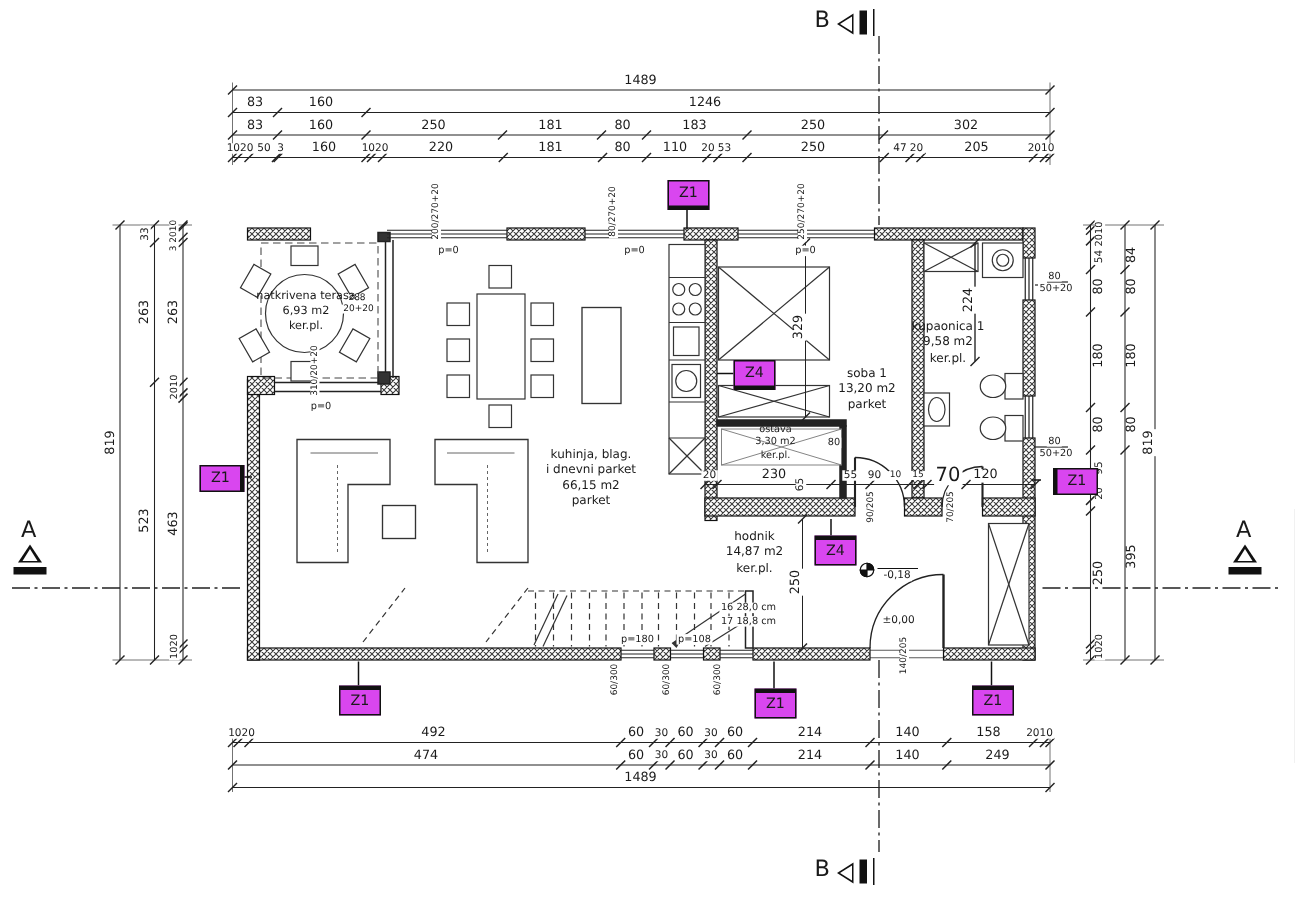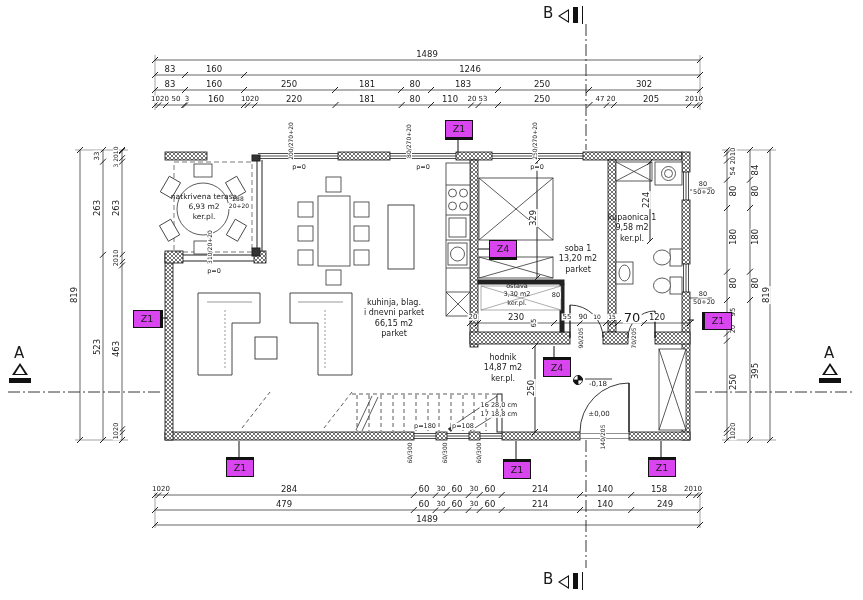--- a/index.html
+++ b/index.html
@@ -483,31 +483,31 @@
       <span class="dim" style="left: 415px; top: 99px;">80</span>
       <span class="dim" style="left: 450px; top: 99px;">110</span>
       <span class="dim" style="left: 472px; top: 99px; font-size: 7px;">20</span>
       <span class="dim" style="left: 483px; top: 99px; font-size: 7px; text-align: right;">53</span>
       <span class="dim" style="left: 542px; top: 99px;">250</span>
       <span class="dim" style="left: 600px; top: 99px; font-size: 7px;">47</span>
       <span class="dim" style="left: 611px; top: 99px; font-size: 7px;">20</span>
       <span class="dim" style="left: 651px; top: 99px;">205</span>
       <span class="dim" style="left: 694px; top: 99px; font-size: 7px;">2010</span>
       <span class="dim" style="left: 161px; top: 489px; font-size: 7px;">1020</span>
-      <span class="dim" style="left: 289px; top: 489px;">284</span>
+      <span class="dim" style="left: 289px; top: 489px;">492</span>
       <span class="dim" style="left: 424px; top: 489px;">60</span>
       <span class="dim" style="left: 441px; top: 489px; font-size: 7px;">30</span>
       <span class="dim" style="left: 457px; top: 489px;">60</span>
       <span class="dim" style="left: 474px; top: 489px; font-size: 7px;">30</span>
       <span class="dim" style="left: 490px; top: 489px;">60</span>
       <span class="dim" style="left: 540px; top: 489px;">214</span>
       <span class="dim" style="left: 605px; top: 489px;">140</span>
       <span class="dim" style="left: 659px; top: 489px;">158</span>
       <span class="dim" style="left: 693px; top: 489px; font-size: 7px;">2010</span>
-      <span class="dim" style="left: 284px; top: 504px;">479</span>
+      <span class="dim" style="left: 284px; top: 504px;">474</span>
       <span class="dim" style="left: 424px; top: 504px;">60</span>
       <span class="dim" style="left: 441px; top: 504px; font-size: 7px;">30</span>
       <span class="dim" style="left: 457px; top: 504px;">60</span>
       <span class="dim" style="left: 474px; top: 504px; font-size: 7px;">30</span>
       <span class="dim" style="left: 490px; top: 504px;">60</span>
       <span class="dim" style="left: 540px; top: 504px;">214</span>
       <span class="dim" style="left: 605px; top: 504px;">140</span>
       <span class="dim" style="left: 665px; top: 504px;">249</span>
       <span class="dim" style="left: 427px; top: 519px;">1489</span>
       <span class="dim r" style="left: 74px; top: 295px;">819</span>

